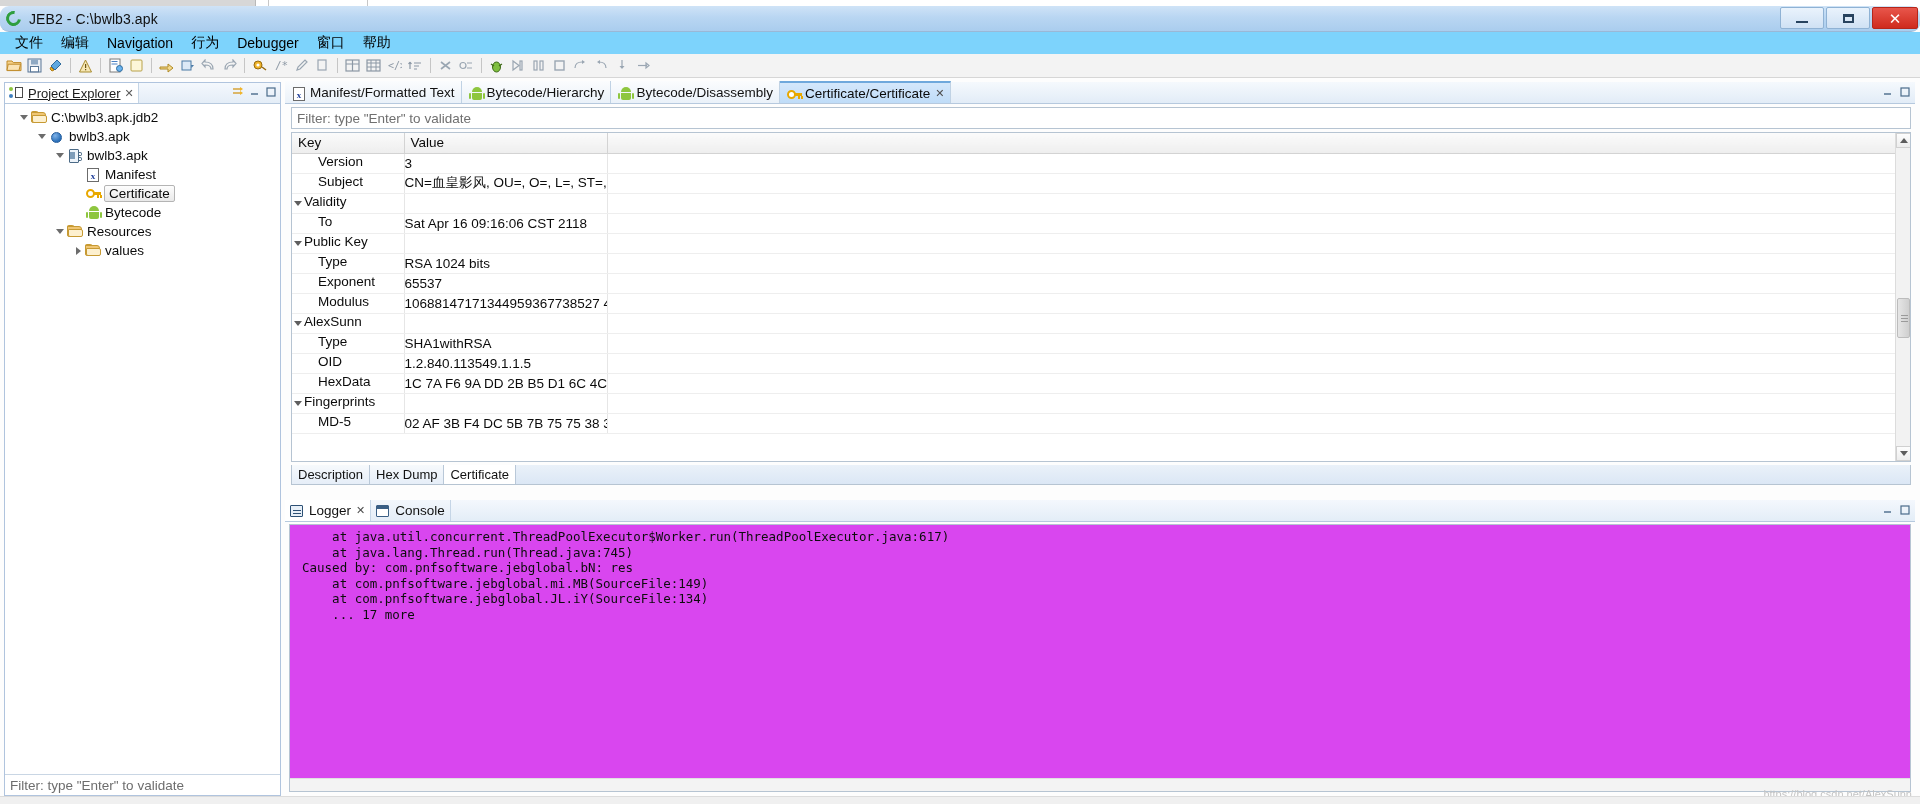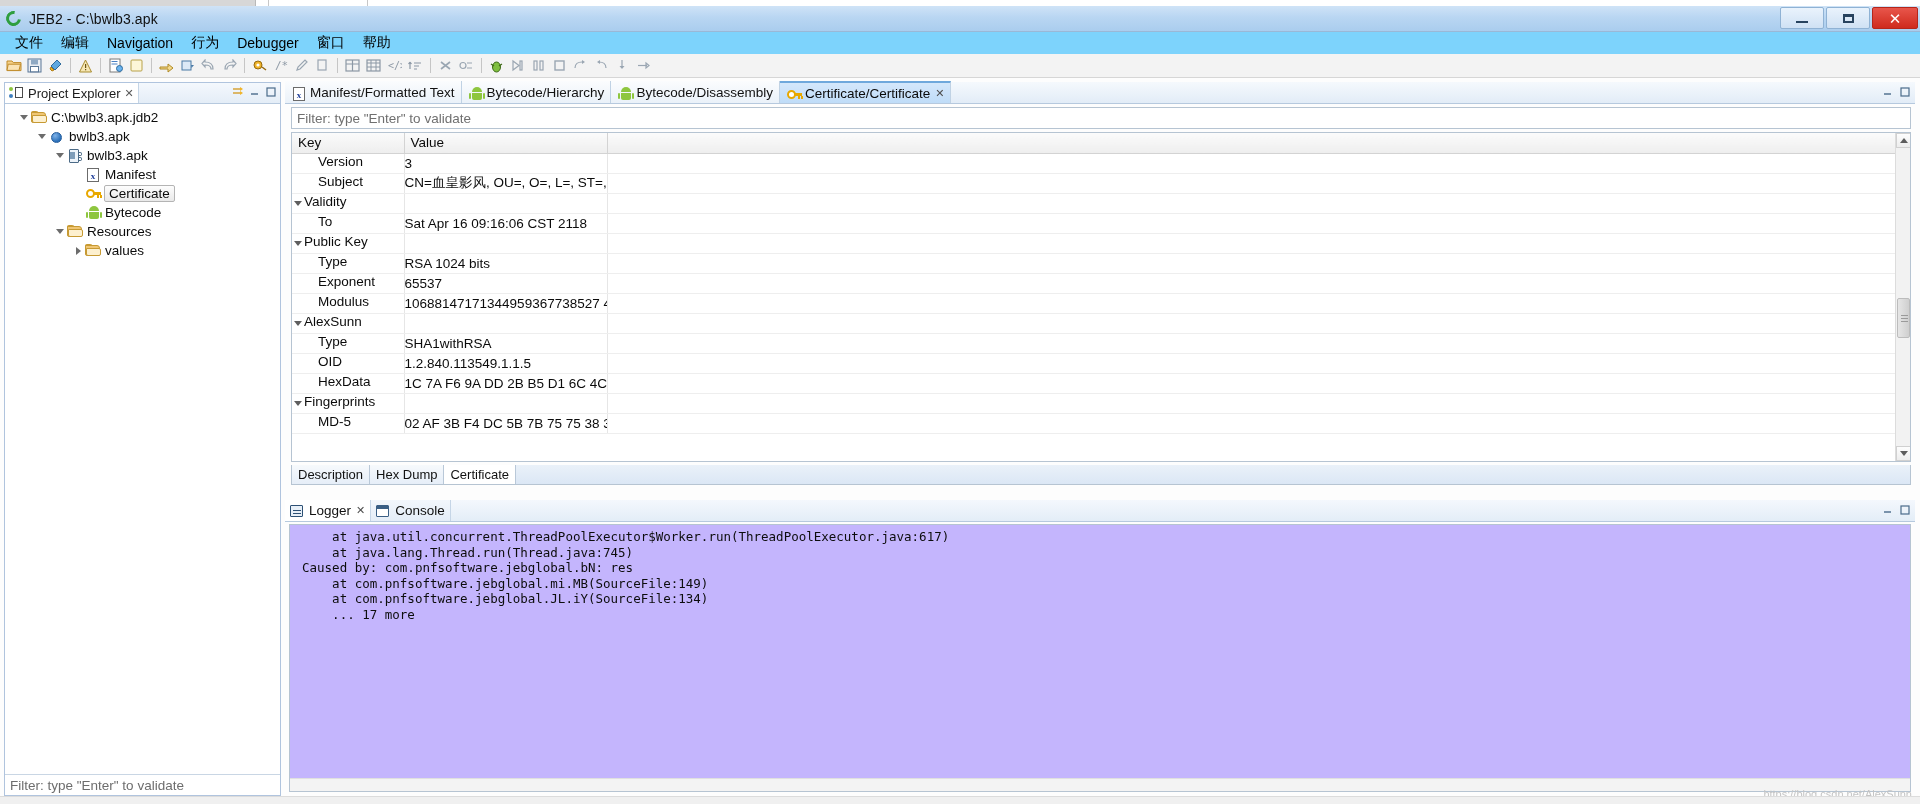--- a/index.html
+++ b/index.html
@@ -28,21 +28,21 @@
   .pre-strip .seg-b {
     position: absolute; left: 268px; top: 0; width: 100px; height: 6px;
     background: #ffffff; border-left: 1px solid #c7c7c7; border-right: 1px solid #c7c7c7;
   }
 
   
   .titlebar {
     position: absolute; left: 0; top: 6px; width: 1920px; height: 26px;
     background: linear-gradient(to bottom, #cfe3f7 0%, #b9d6f2 45%, #aacdee 100%);
     border-bottom: 1px solid #9ab8d6;
-    display: flex; align-items: center;
+    display: flex; align-items: center; border-radius: 9px;
   }
   .title-icon {
     width: 18px; height: 18px; margin-left: 5px; margin-right: 6px;
     position: relative; flex: 0 0 auto;
   }
   .title-icon .ring {
     position: absolute; left: 1px; top: 1px; width: 15px; height: 15px;
     border: 3px solid #2f9e3f; border-radius: 50%;
     border-right-color: transparent;
     transform: rotate(-35deg);
@@ -112,21 +112,21 @@
     border-bottom: 1px solid #b6c9de;
     display: flex; align-items: center;
   }
   .lp-tab {
     display: flex; align-items: center; height: 20px;
     padding: 0 4px 0 4px;
     background: #ffffff;
     border-right: 1px solid #c5d5e6;
     font-size: 13px; color: #1b1b1b;
   }
-  .lp-tab .tabname { margin: 0 4px; }
+  .lp-tab .tabname { margin: 0 4px; text-decoration: underline; }
   .lp-tab .xclose { font-size: 11px; color: #5a5a5a; }
   .lp-ctrl {
     position: absolute; top: 2px; display: flex; gap: 3px; align-items: center;
   }
   .lp-ctrl.right { right: 3px; }
   .ctrl-sq { width: 13px; height: 13px; display:flex; align-items:center; justify-content:center;}
   .tree {
     position: absolute; left: 0; top: 21px; right: 0; bottom: 21px;
     background: #fff; padding-top: 4px; overflow: hidden;
   }
@@ -325,21 +325,21 @@
     font-size:13.5px; color:#111; border-right:1px solid #c5d5e6;
     background:#ffffff;
   }
   .lg-tab.inactive { background: linear-gradient(to bottom,#f2f7fc,#e4edf7); }
   .lg-tab .li { width:15px;height:14px;margin-right:4px;position:relative;flex:0 0 15px;}
   .lg-tab .xclose{ margin-left:5px; font-size:11px; color:#4e4e4e;}
   .lg-ctrl { position:absolute; right:4px; top:3px; display:flex; gap:4px;}
 
   .lg-body {
     position:absolute; left:4px; top:24px; width: 1622px; height: 268px;
-    background: #c4b5fd; border: 1px solid #b6c4d2;
+    background: #d946ef; border: 1px solid #b6c4d2;
     overflow: hidden;
   }
   .lg-text {
     padding: 4px 0 0 12px;
     font-family: "DejaVu Sans Mono", monospace;
     font-size: 12.5px; line-height: 15.6px; color: #0d0d0d;
     white-space: pre;
   }
   .lg-hscroll {
     position:absolute; left:0; bottom:0; width:100%; height:13px;

